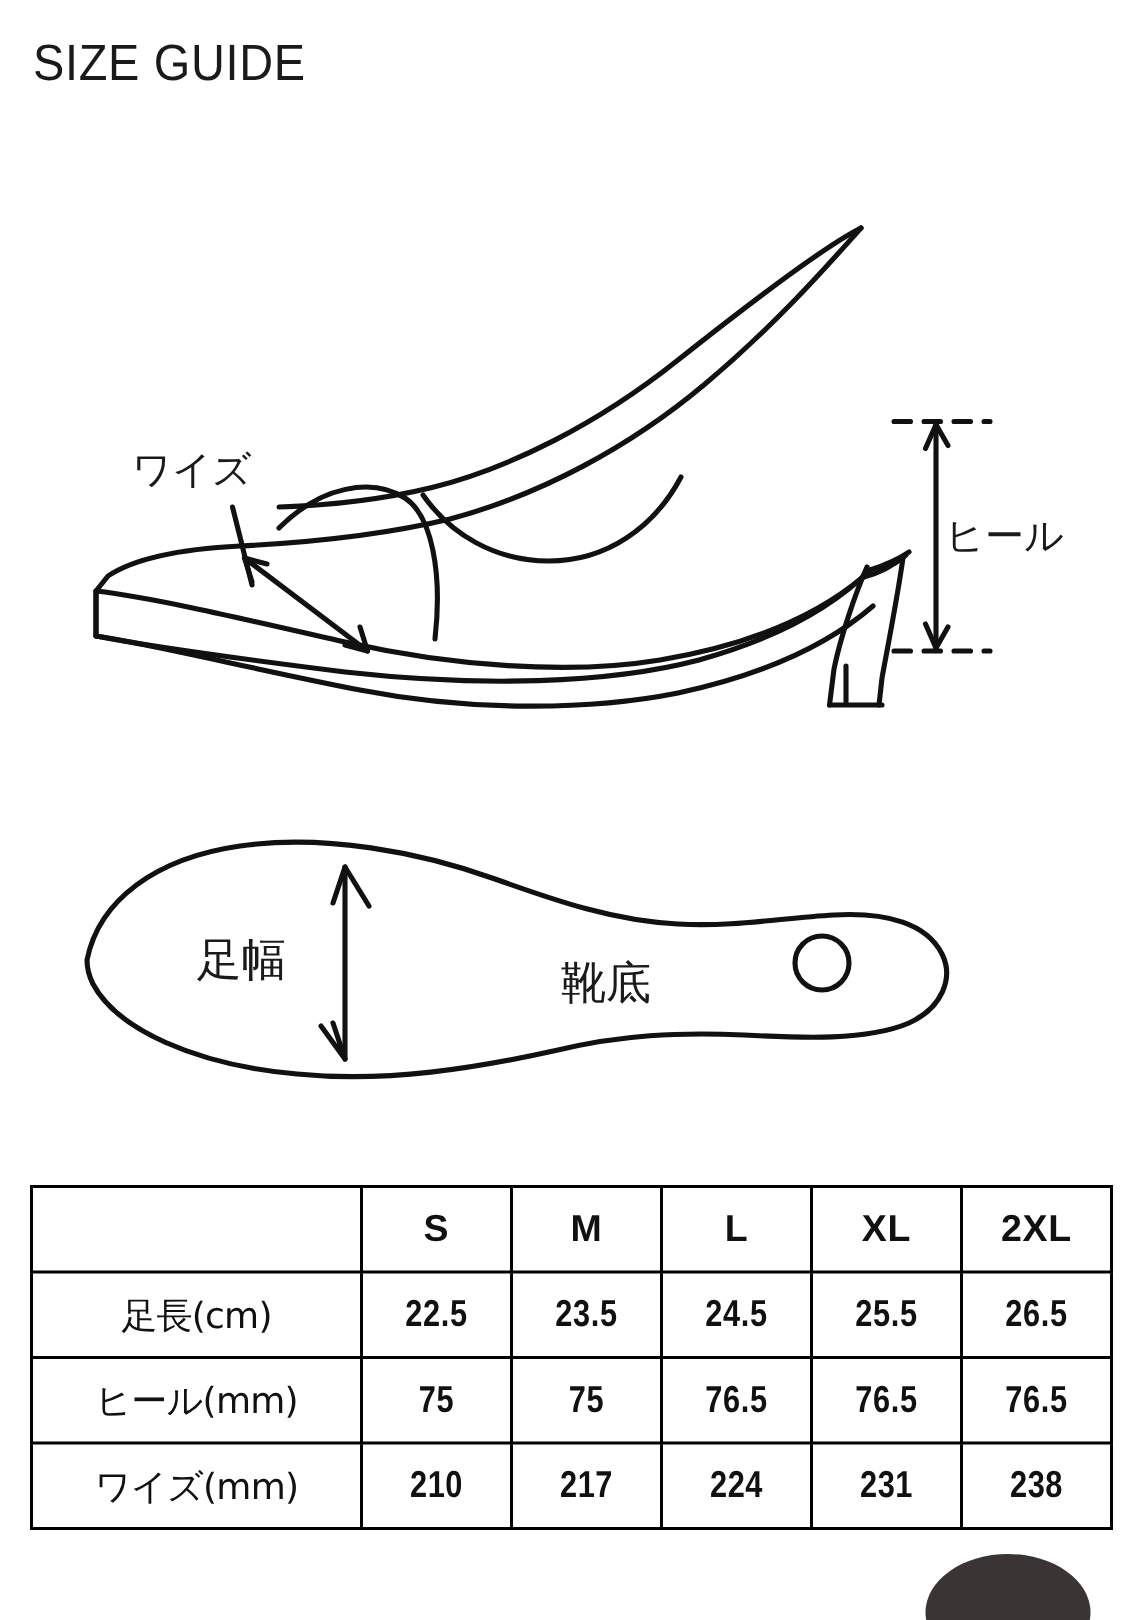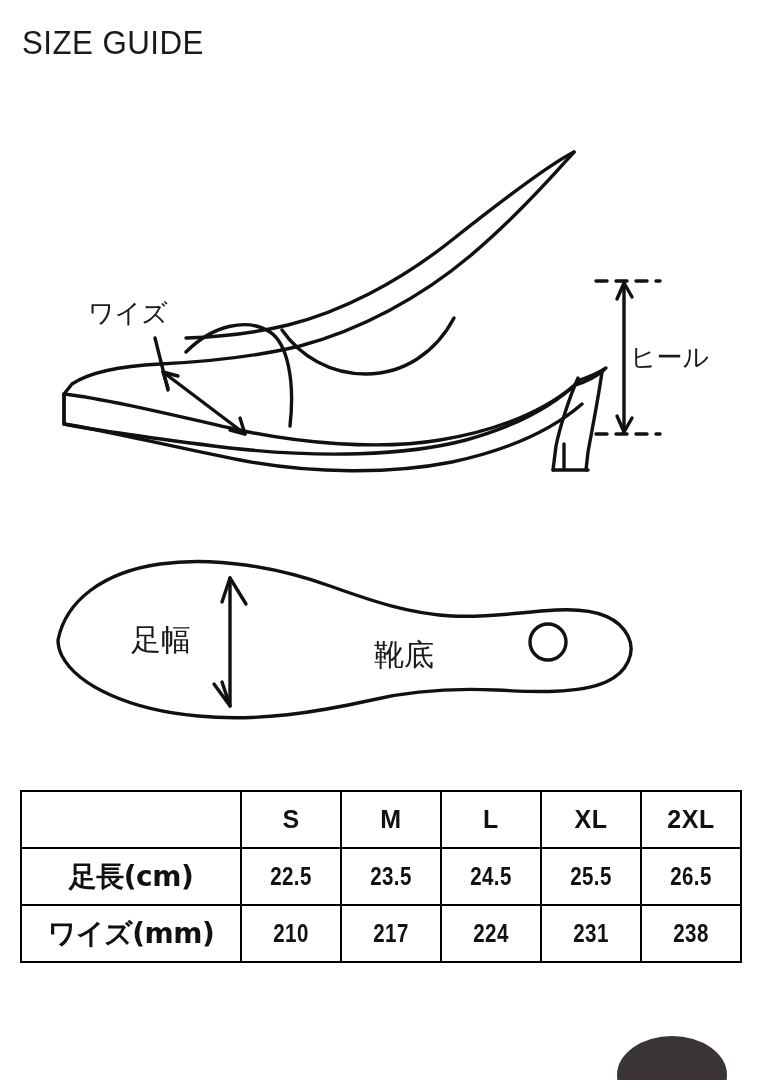--- a/index.html
+++ b/index.html
@@ -78,22 +78,22 @@
 
   .hdr-cell {
     font-family: "Liberation Sans", sans-serif;
     font-size: 25px;
     font-weight: bold;
     transform: scaleX(0.8);
     letter-spacing: 0.5px;
   }
   .row-label {
     font-family: "DejaVu Sans", "Liberation Sans", sans-serif;
-    font-size: 28px;
-    font-weight: bold;
+    font-size: 24px;
+    font-weight: normal;
     letter-spacing: -0.5px;
   }
   .val-cell {
     font-family: "Liberation Sans", sans-serif;
     font-size: 25px;
     font-weight: bold;
     transform: scaleX(0.82);
     display: block;
     letter-spacing: 0.5px;
   }
@@ -272,20 +272,40 @@
         </td>
         <td>
           <span class="val-cell">25.5</span>
         </td>
         <td>
           <span class="val-cell">26.5</span>
         </td>
       </tr>
       <tr>
         <td>
+          <span class="row-label">ヒール(mm)</span>
+        </td>
+        <td>
+          <span class="val-cell">75</span>
+        </td>
+        <td>
+          <span class="val-cell">75</span>
+        </td>
+        <td>
+          <span class="val-cell">76.5</span>
+        </td>
+        <td>
+          <span class="val-cell">76.5</span>
+        </td>
+        <td>
+          <span class="val-cell">76.5</span>
+        </td>
+      </tr>
+      <tr>
+        <td>
           <span class="row-label">ワイズ(mm)</span>
         </td>
         <td>
           <span class="val-cell">210</span>
         </td>
         <td>
           <span class="val-cell">217</span>
         </td>
         <td>
           <span class="val-cell">224</span>

